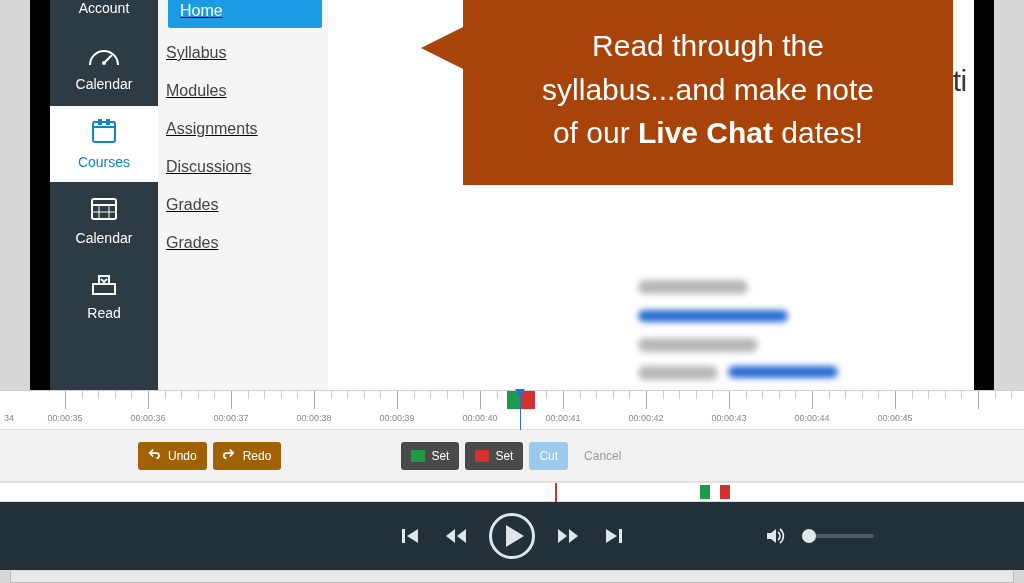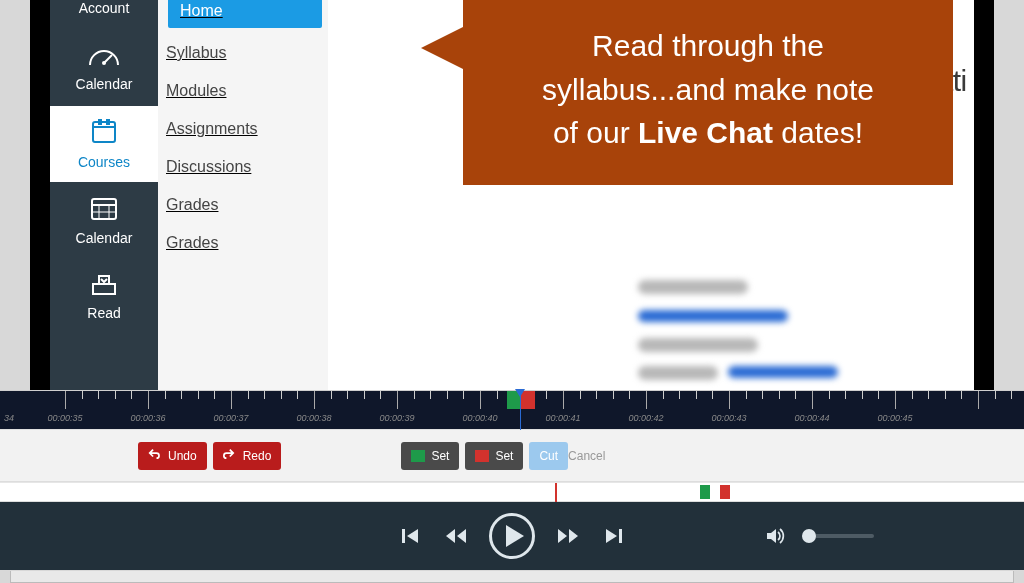--- a/index.html
+++ b/index.html
@@ -72,21 +72,21 @@
   .callout-tail {
     position: absolute; left: -42px; top: 30px; width: 0; height: 0;
     border-top: 24px solid transparent;
     border-bottom: 24px solid transparent;
     border-right: 48px solid #a8430a;
   }
 
   
   .ruler {
     position: absolute; left: 0; top: 390px; width: 1024px; height: 40px;
-    background: #0f172a; border-top: 1px solid #cfcfcf; border-bottom: 1px solid #e0e0e0; font-style: italic;
+    background: #ffffff; border-top: 1px solid #cfcfcf; border-bottom: 1px solid #e0e0e0;
   }
   .ruler-tick-major { position: absolute; top: 0; width: 1px; height: 18px; background: #aaa; }
   .ruler-tick-minor { position: absolute; top: 0; width: 1px; height: 8px; background: #ccc; }
   .ruler-label { position: absolute; top: 22px; font-size: 9px; color: #888; transform: translateX(-50%); white-space: nowrap; }
   .ruler-label.edge { transform: none; }
   .ruler-playhead {
     position: absolute; top: 0; width: 1px; height: 40px; background: #2a6bd4;
   }
   .ruler-playhead::before {
     content: ""; position: absolute; left: -5px; top: -2px;
@@ -104,28 +104,28 @@
   .edit-bar {
     position: absolute; left: 0; top: 430px; width: 1024px; height: 52px;
     background: #f2f2f2; border-bottom: 1px solid #ddd;
     display: flex; align-items: center;
   }
   .btn {
     display: inline-flex; align-items: center; gap: 6px;
     height: 28px; padding: 0 10px; border-radius: 3px;
     font-size: 12px; color: #fff; cursor: pointer; border: none;
   }
-  .btn.dark { background: #b91c1c; }
+  .btn.dark { background: #a16207; }
   .btn.green-set { background: #4a4a4a; }
   .btn.red-set { background: #4a4a4a; }
   .btn.cut { background: #9cc9ee; color: #fff; }
   .btn-flag { width: 14px; height: 12px; display: inline-block; }
   .btn-flag.green { background: #1e9a4a; }
   .btn-flag.red { background: #d2322d; }
-  .cancel-link { font-size: 12px; color: #999; cursor: pointer; }
+  .cancel-link { margin-left: 16px; font-size: 12px; color: #999; cursor: pointer; }
   .spacer { flex: 1; }
 
   
   .track {
     position: absolute; left: 0; top: 482px; width: 1024px; height: 20px;
     background: #fff; border-top: 1px solid #e6e6e6; border-bottom: 1px solid #ddd;
   }
   .track-play {
     position: absolute; top: 0; width: 2px; height: 20px; background: #d2322d;
   }

